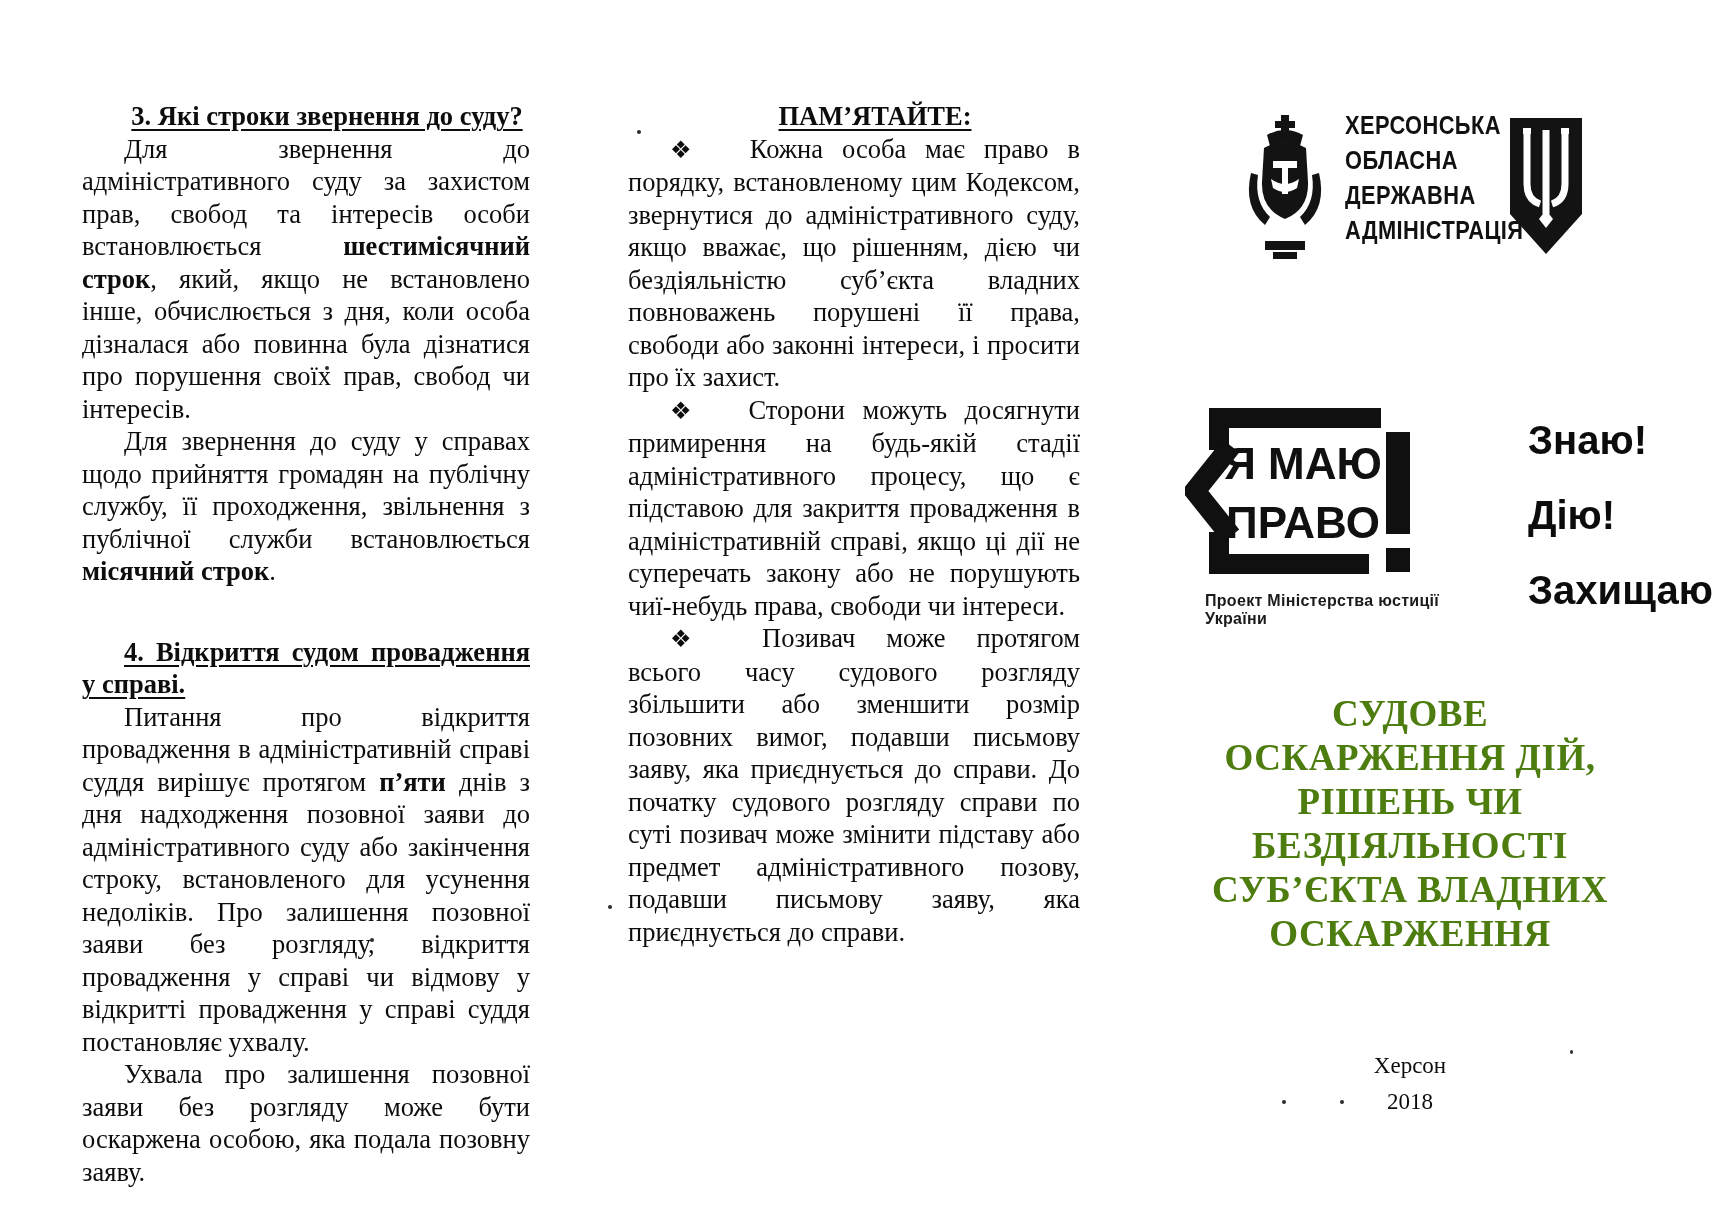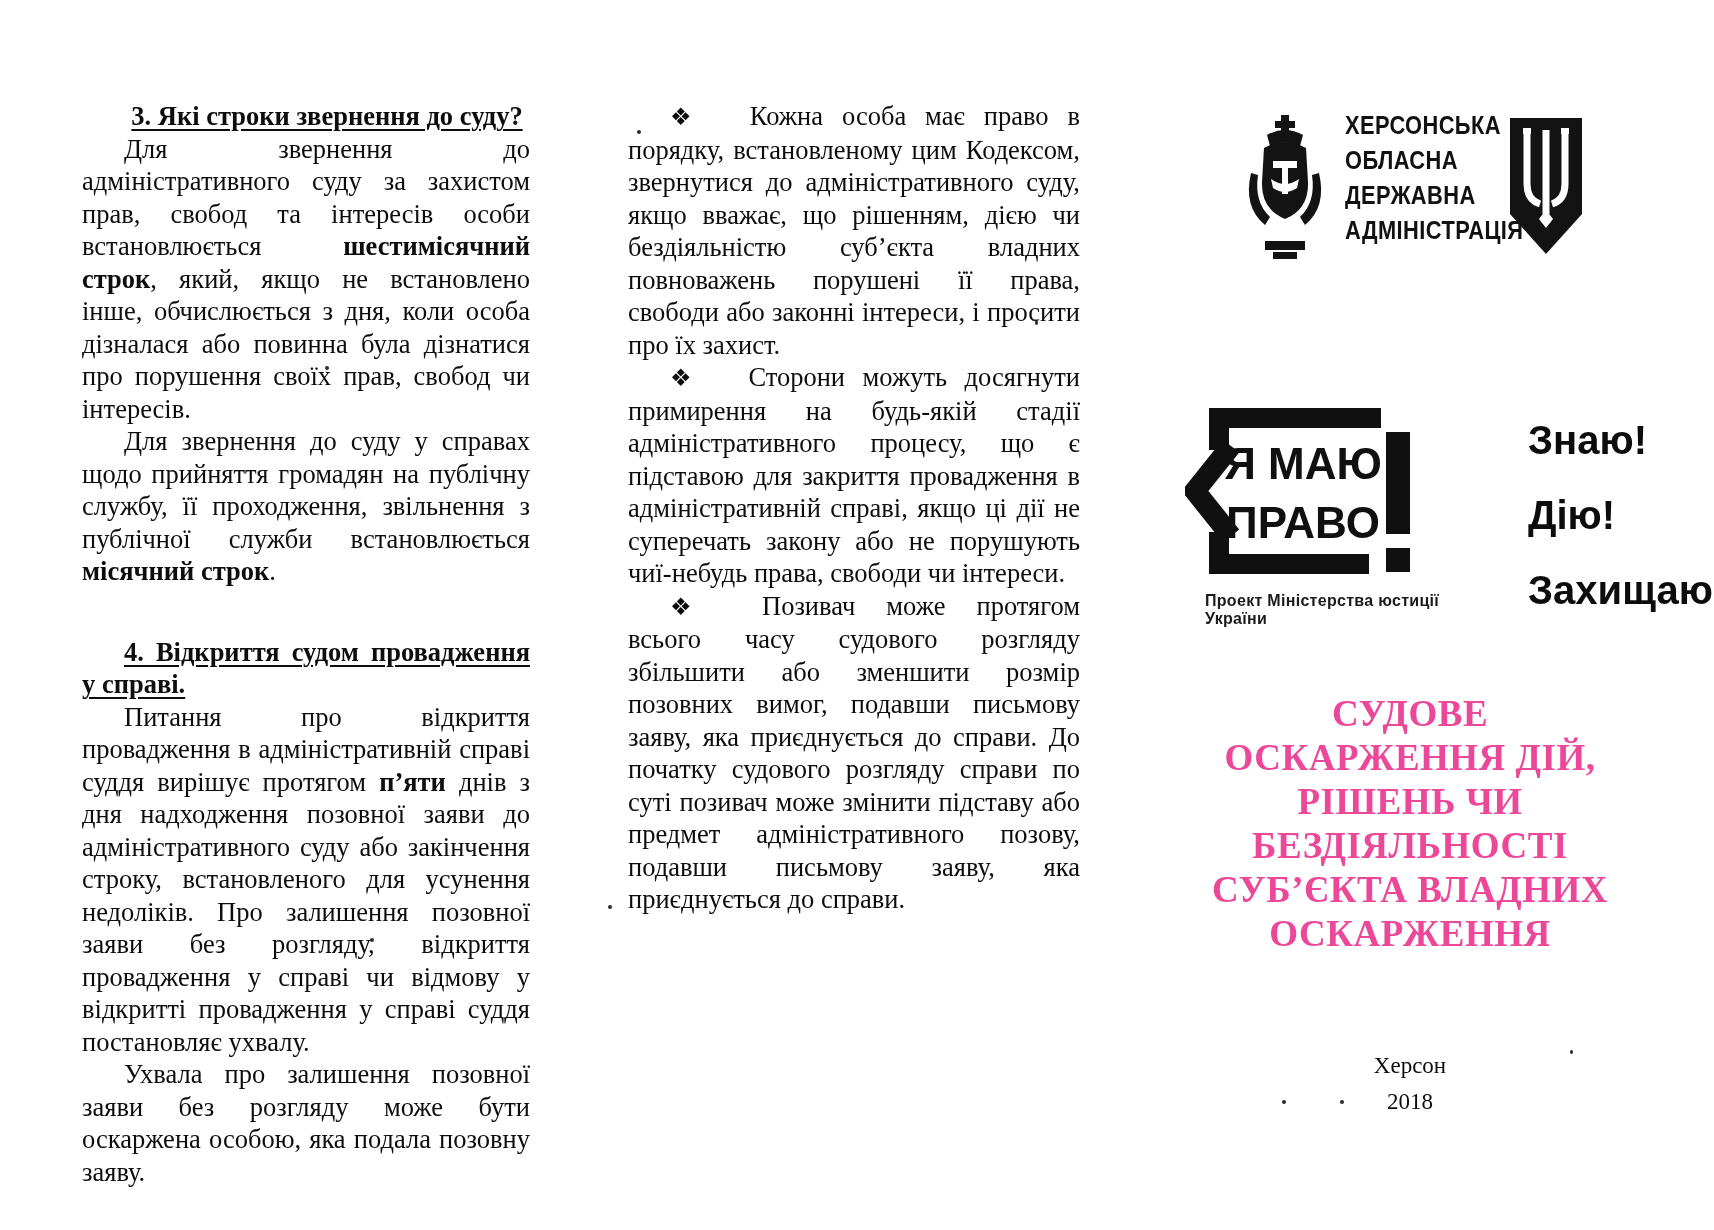--- a/index.html
+++ b/index.html
@@ -39,21 +39,21 @@
   }
   .slogan{
     position:absolute; left:1528px; top:414px;
     font-family:"Liberation Sans", sans-serif; font-weight:bold;
     font-size:40px; color:#0c0c0c;
   }
   .slogan div{margin-bottom:23px; line-height:52px;}
   .main-title{
     position:absolute; left:1130px; top:692px; width:560px;
     text-align:center; font-weight:bold; font-size:37px; line-height:44px;
-    color:#ec4899; letter-spacing:0.5px;
+    color:#4d7c0f; letter-spacing:0.5px;
   }
   .imprint{
     position:absolute; left:1130px; top:1048px; width:560px;
     text-align:center; font-size:23px; line-height:36px;
   }
   
   .speck{position:absolute; background:#2b2b2b; border-radius:50%;}
 </style>
 </head>
 <body>
@@ -66,20 +66,21 @@
     <p><span>Для звернення до суду у справах щодо прийняття громадян на публічну службу, її проходження, звільнення з публічної служби встановлюється </span><b>місячний строк</b><span>.</span></p>
 
     <div class="gap-lg"></div>
 
     <p class="section-heading heading-justified">4. Відкриття судом провадження у справі.</p>
     <p><span>Питання про відкриття провадження в адміністративній справі суддя вирішує протягом </span><b>п’яти</b><span> днів з дня надходження позовної заяви до адміністративного суду або закінчення строку, встановленого для усунення недоліків. Про залишення позовної заяви без розгляду, відкриття провадження у справі чи відмову у відкритті провадження у справі суддя постановляє ухвалу.</span></p>
     <p>Ухвала про залишення позовної заяви без розгляду може бути оскаржена особою, яка подала позовну заяву.</p>
   </div>
 
   <div class="col col-mid">
+    <p class="section-heading heading-centered">ПАМ’ЯТАЙТЕ:</p>
     <p><span class="bullet-glyph">❖</span><span>Кожна особа має право в порядку, встановленому цим Кодексом, звернутися до адміністративного суду, якщо вважає, що рішенням, дією чи бездіяльністю суб’єкта владних повноважень порушені її права, свободи або законні інтереси, і просити про їх захист.</span></p>
     <p><span class="bullet-glyph">❖</span><span>Сторони можуть досягнути примирення на будь-якій стадії адміністративного процесу, що є підставою для закриття провадження в адміністративній справі, якщо ці дії не суперечать закону або не порушують чиї-небудь права, свободи чи інтереси.</span></p>
     <p><span class="bullet-glyph">❖</span><span>Позивач може протягом всього часу судового розгляду збільшити або зменшити розмір позовних вимог, подавши письмову заяву, яка приєднується до справи. До початку судового розгляду справи по суті позивач може змінити підставу або предмет адміністративного позову, подавши письмову заяву, яка приєднується до справи.</span></p>
   </div>
 
   <div class="emblem-kherson">
     <svg width="84" height="145" viewBox="0 0 84 145" xmlns="http://www.w3.org/2000/svg">
       <g fill="#131313">
         <path d="M38,0 h8 v6 h6 v7 h-6 v7 h-8 v-7 h-6 v-7 h6 z"></path>
         <path d="M24,20 q18,-10 36,0 l-3,11 q-15,-7 -30,0 z"></path>

